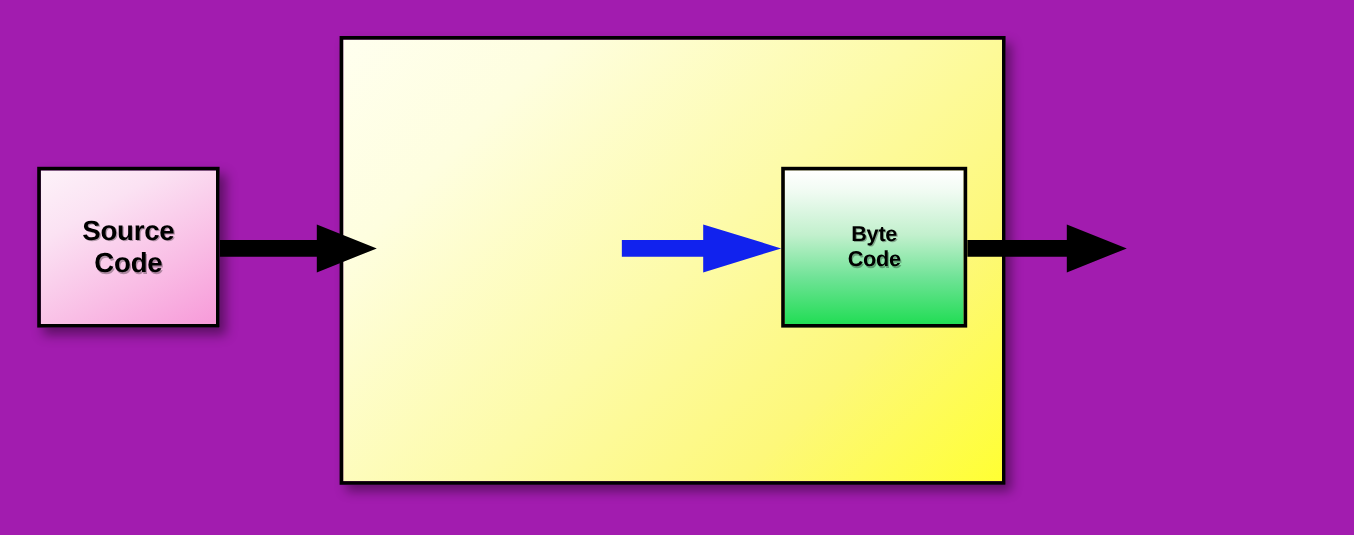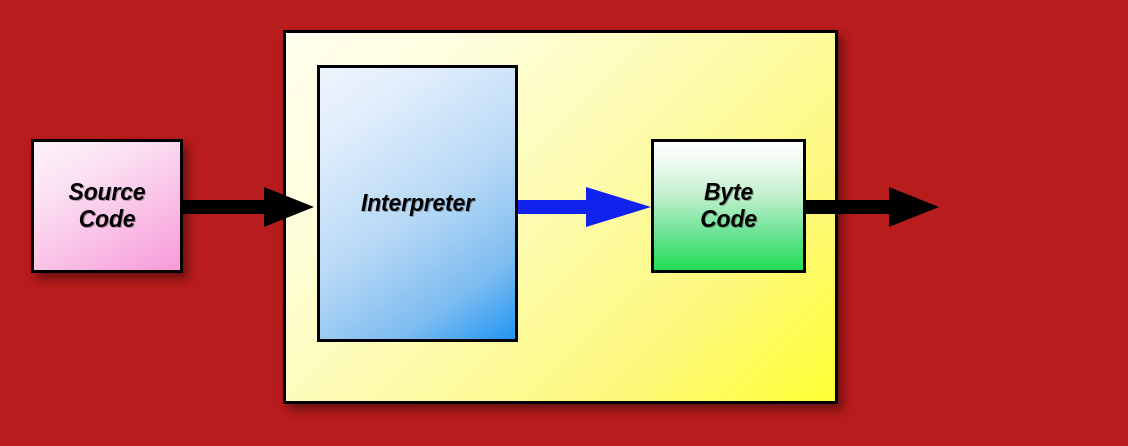--- a/index.html
+++ b/index.html
@@ -13,22 +13,21 @@
     position: relative;
     overflow: hidden;
     font-family: "Liberation Sans", sans-serif;
   }
 
   #canvas {
     position: absolute;
     left: 0; top: 0;
     width: 1128px;
     height: 446px;
-    background: #b91c1c;
-    font-style: italic;
+    background: #a21caf;
   }
 
   
   .node {
     position: absolute;
     border: 3px solid #000000;
     box-sizing: border-box;
     box-shadow: 5px 6px 9px rgba(0,0,0,0.42);
     display: flex;
     align-items: center;
@@ -80,21 +79,21 @@
 
   
   #byte-code {
     left: 651px;
     top: 139px;
     width: 155px;
     height: 134px;
     background: linear-gradient(180deg, #ffffff 0%, #f0fbf2 14%, #c2f0cd 42%, #6fe396 70%, #22dd55 100%);
     box-shadow: none;
   }
-  #byte-code .node-label { font-size: 23px; }
+  #byte-code .node-label { font-size: 18px; }
 
   
   #cpu {
     left: 938px;
     top: 139px;
     width: 155px;
     height: 134px;
     background: linear-gradient(145deg, #fcfcfc 0%, #f4f4f4 30%, #e4e4e4 62%, #cfcfcf 86%, #bfbfbf 100%);
   }
   #cpu .node-label { font-size: 23px; }
@@ -126,23 +125,20 @@
 
   <div class="node" id="source-code">
     <div class="node-label">
       <span>Source</span><br>
       <span>Code</span>
     </div>
   </div>
 
   <div id="execution-container"></div>
 
-  <div class="node" id="interpreter">
-    <div class="node-label">Interpreter</div>
-  </div>
 
   <div class="node" id="byte-code">
     <div class="node-label">
       <span>Byte</span><br>
       <span>Code</span>
     </div>
   </div>
 
 
 

